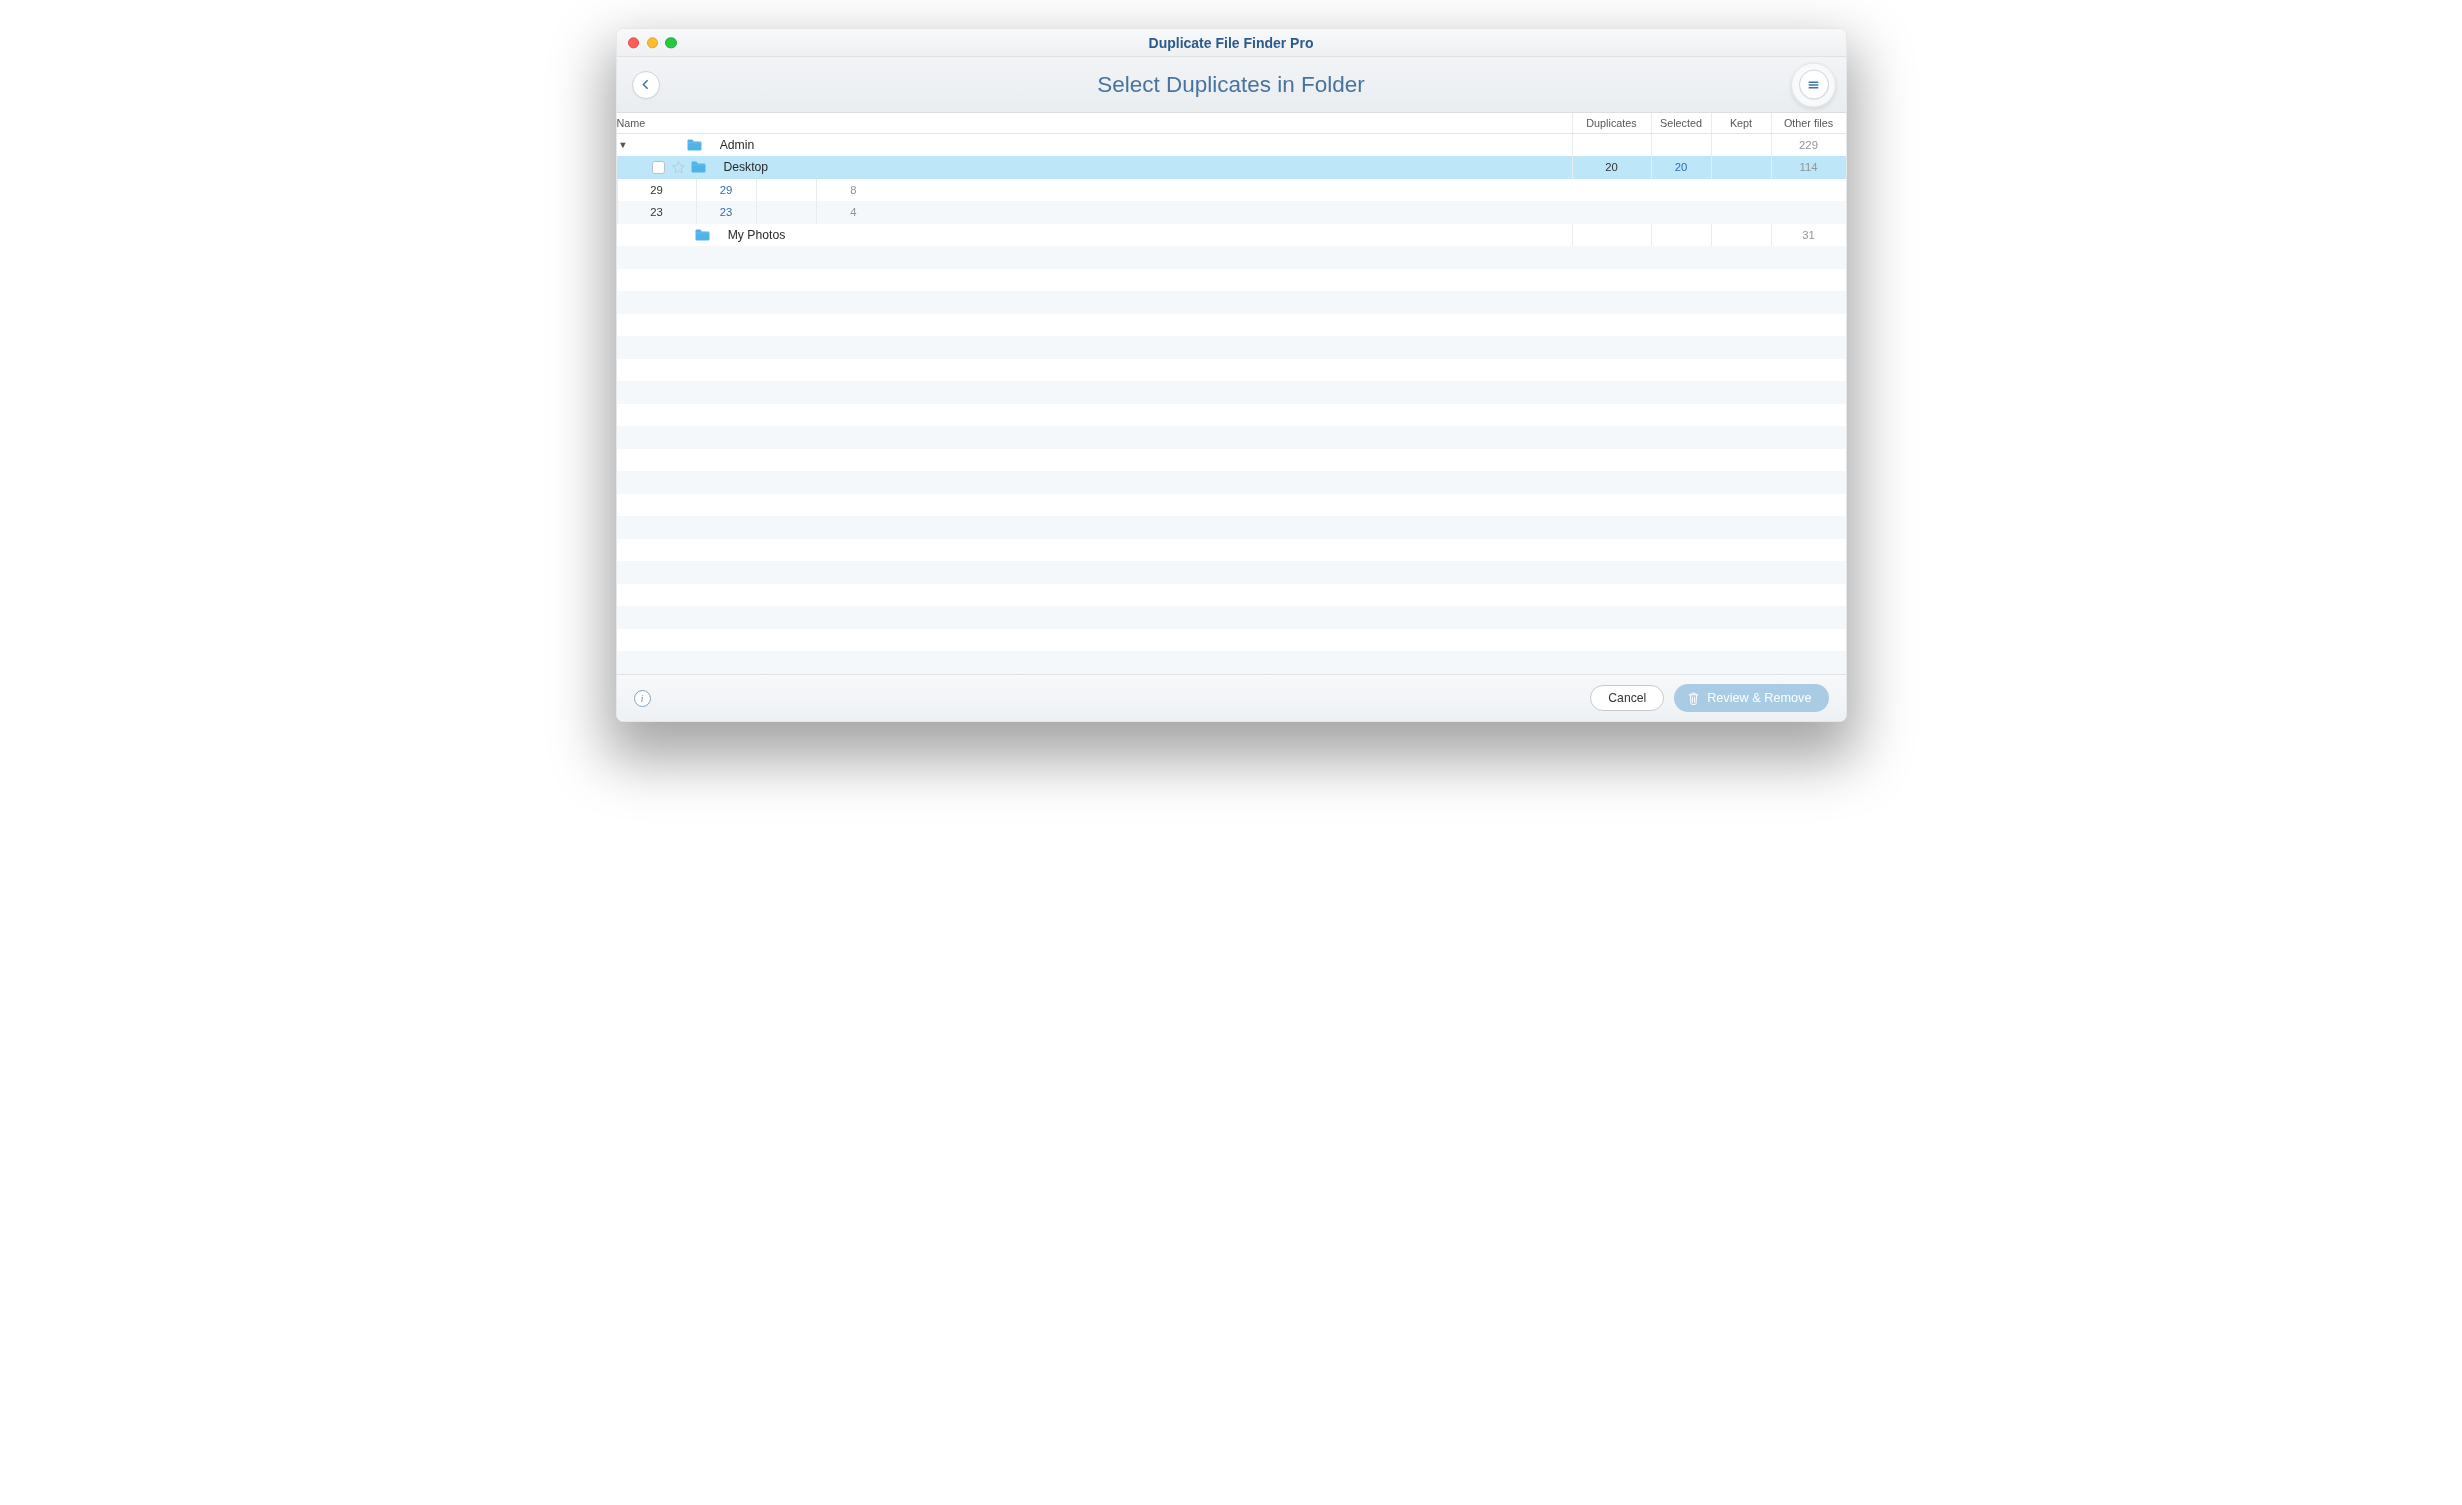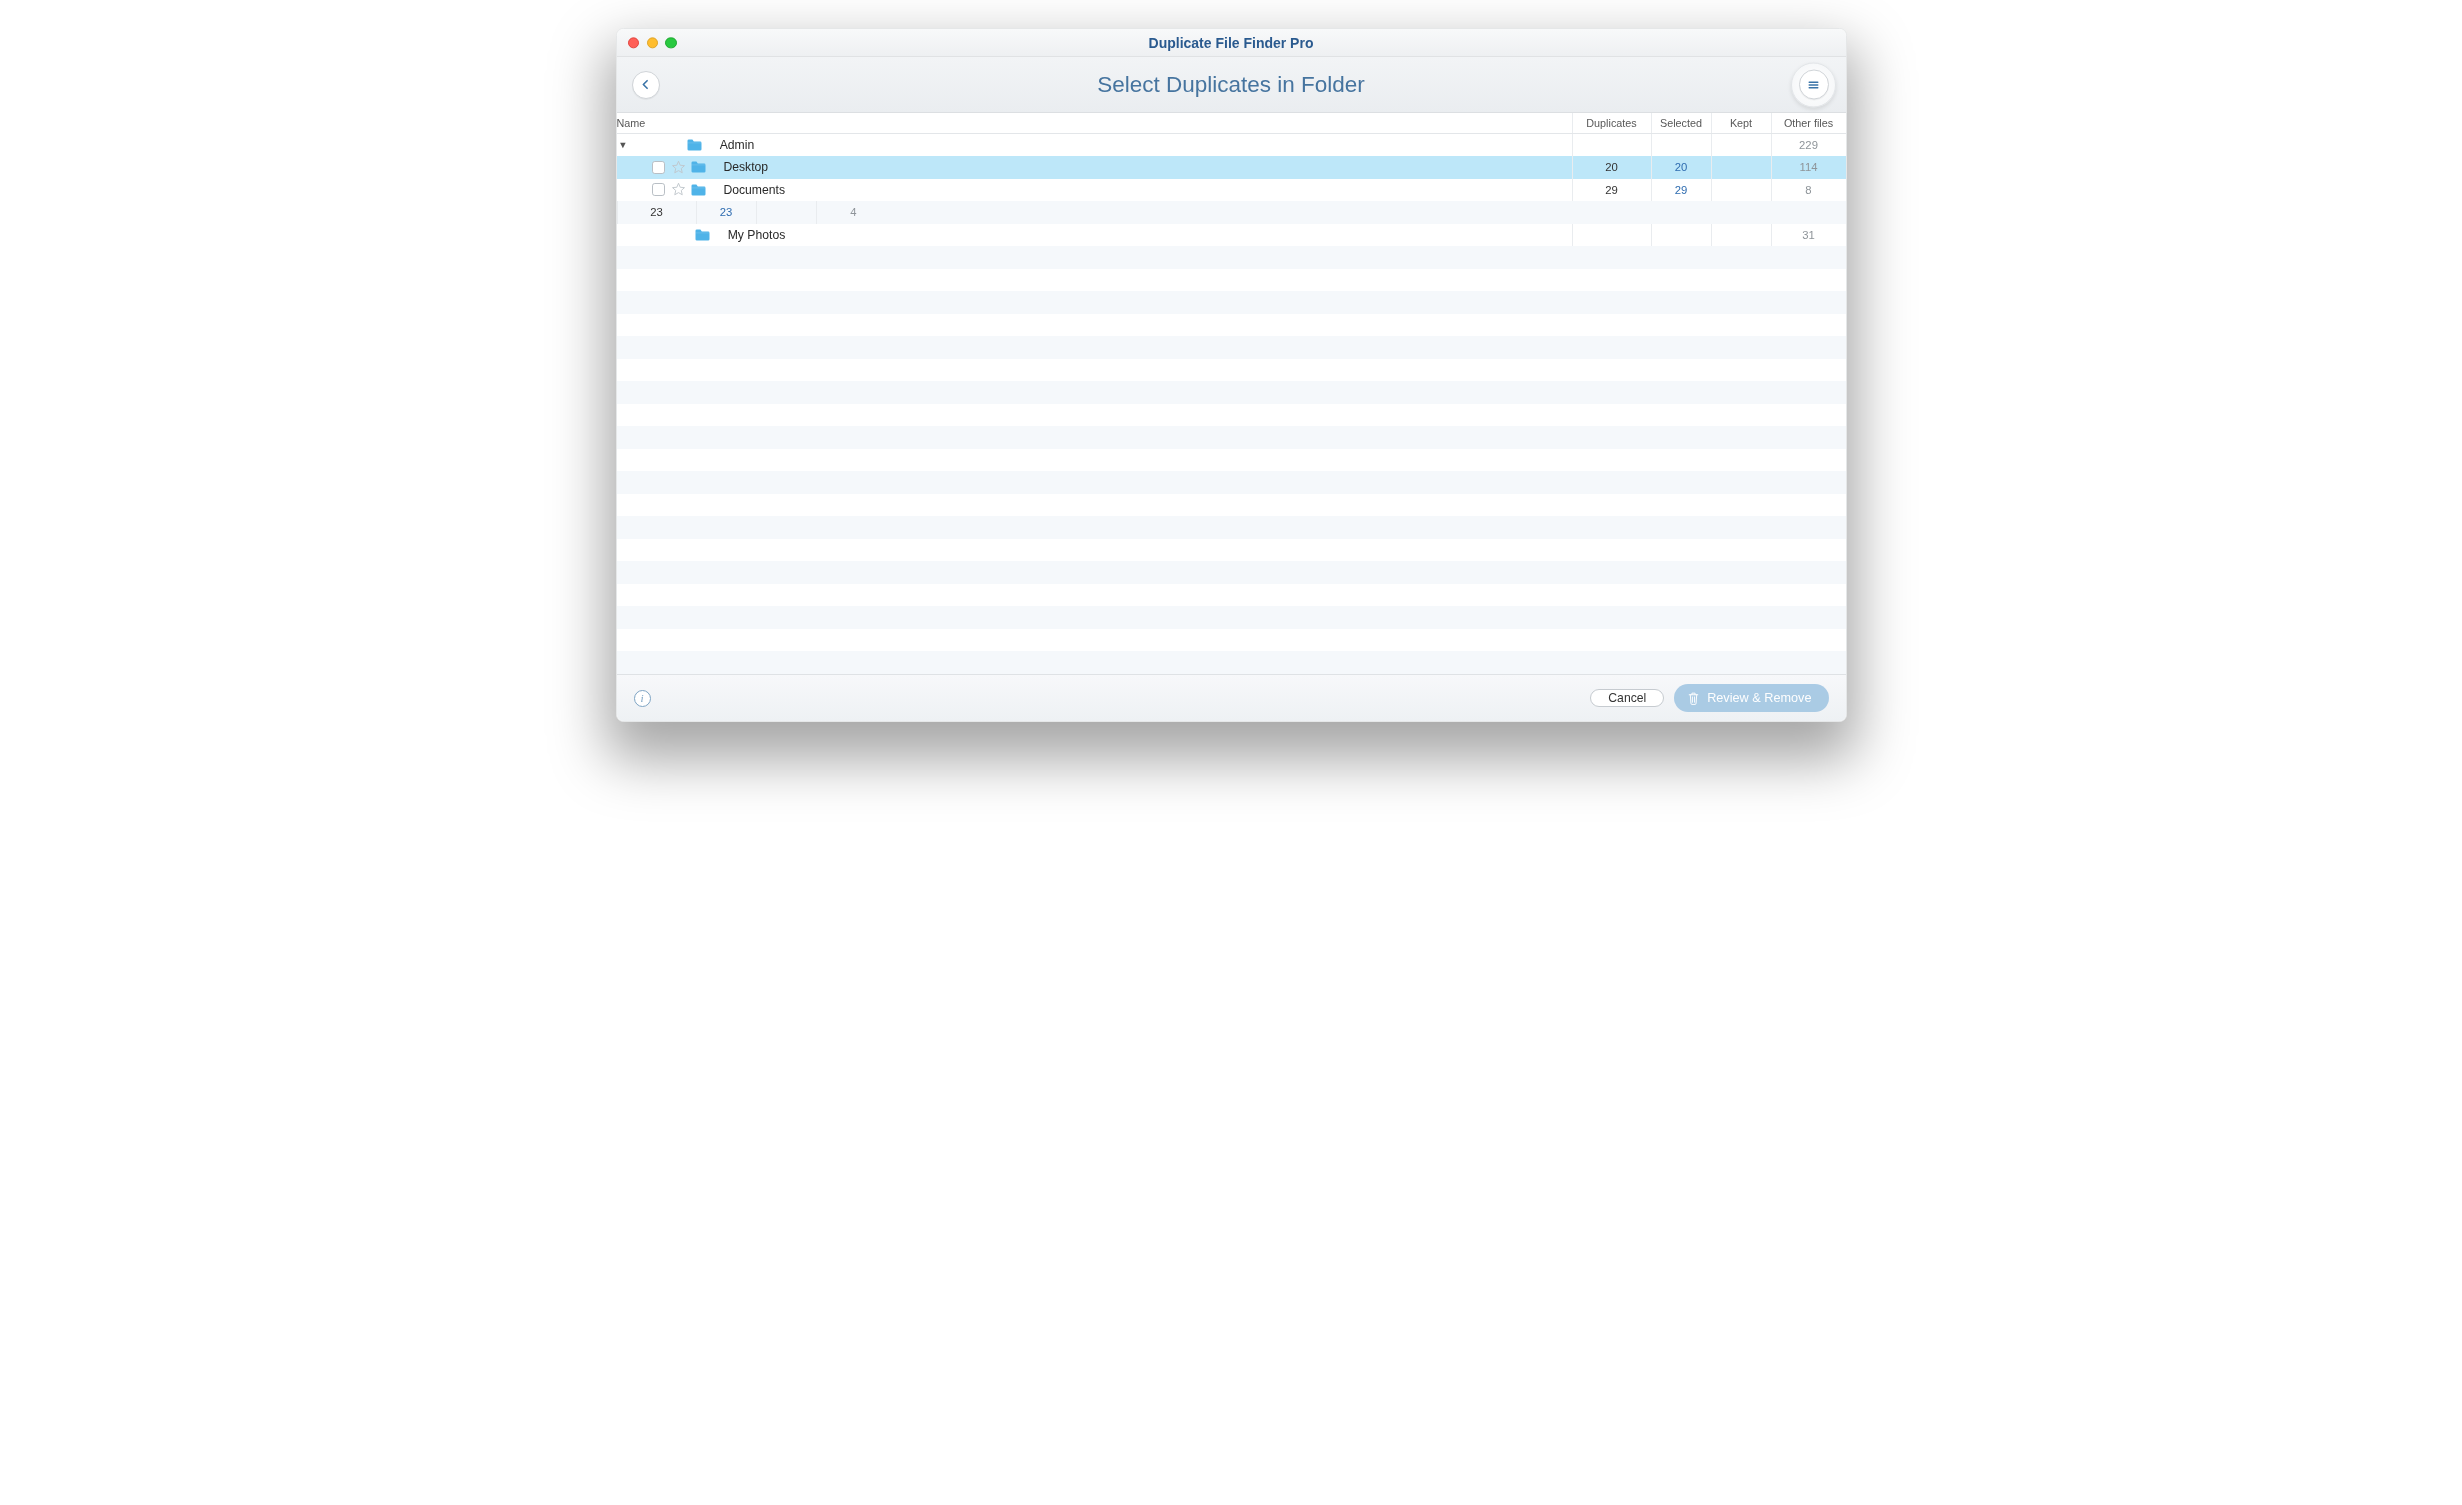--- a/index.html
+++ b/index.html
@@ -183,21 +183,21 @@
     border-radius: 50%;
     border: 1.4px solid #7ea4c4;
     color: #7ea4c4;
     font-family: Georgia, serif;
     font-style: italic;
     font-size: 11.3px;
     display: flex; align-items: center; justify-content: center;
     background: #fff;
   }
   .btn-cancel {
-    height: 18px;
+    height: 26px;
     padding: 0 17px;
     border-radius: 13px;
     background: #fff;
     border: 0.9px solid #c6cbd0;
     color: #333;
     font-size: 12.2px;
     display: flex; align-items: center;
   }
   .btn-review {
     height: 28px;
@@ -285,35 +285,20 @@
             </svg>
           </div>
           <span class="fname">Desktop</span>
         </div>
         <div class="numcell c-dup">20</div>
         <div class="numcell c-sel">20</div>
         <div class="numcell c-kept"></div>
         <div class="numcell c-other">114</div>
       </div>
       <div class="row">
-        <div class="namecell">
-          <div class="disclosure"></div>
-          <div class="indent" style="width: 15px;"></div>
-          <div class="chk"></div>
-          <div class="star"><svg viewBox="0 0 24 24">
-              <path d="M12 2l2.7 6.4 6.9.6-5.2 4.6 1.6 6.8L12 17l-6 3.4 1.6-6.8L2.4 9l6.9-.6L12 2z" fill="none" stroke="#c0c6cc" stroke-width="1.5" stroke-linejoin="round"></path>
-            </svg></div>
-          <div class="folder">
-            <svg viewBox="0 0 24 20">
-              <path d="M2 4a2 2 0 0 1 2-2h5l2 3h9a2 2 0 0 1 2 2v9a2 2 0 0 1-2 2H4a2 2 0 0 1-2-2V4z" fill="#4fb3e8"></path>
-              <path d="M2 7h20" stroke="#ffffff" stroke-opacity="0.35" stroke-width="0.6"></path>
-            </svg>
-          </div>
-          <span class="fname">Documents</span>
-        </div>
         <div class="numcell c-dup">29</div>
         <div class="numcell c-sel">29</div>
         <div class="numcell c-kept"></div>
         <div class="numcell c-other">8</div>
       </div>
       <div class="row stripe-even">
         <div class="numcell c-dup">23</div>
         <div class="numcell c-sel">23</div>
         <div class="numcell c-kept"></div>
         <div class="numcell c-other">4</div>

